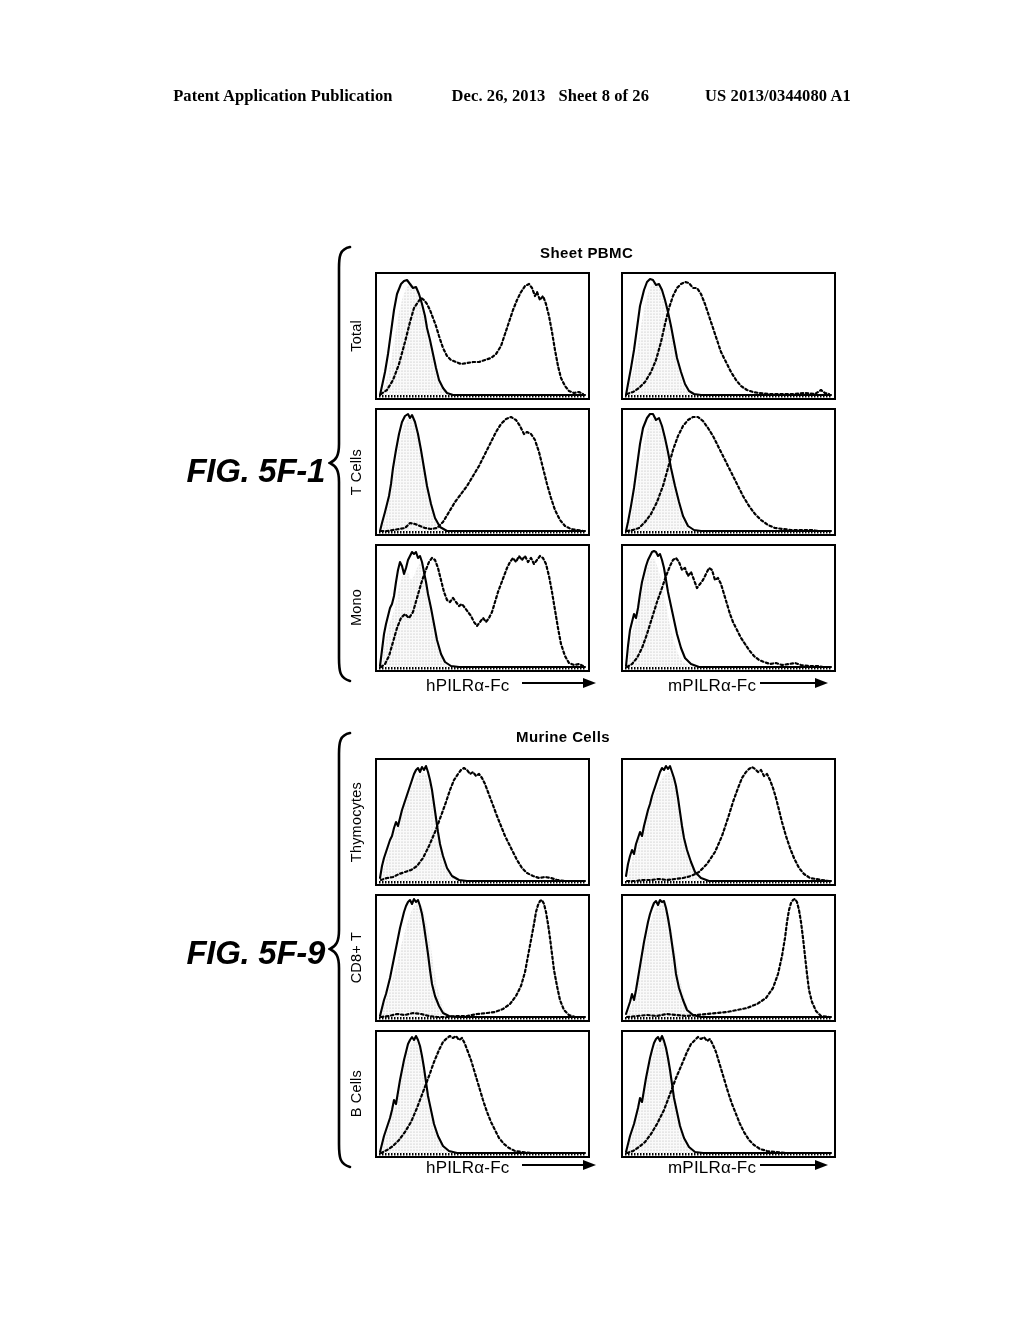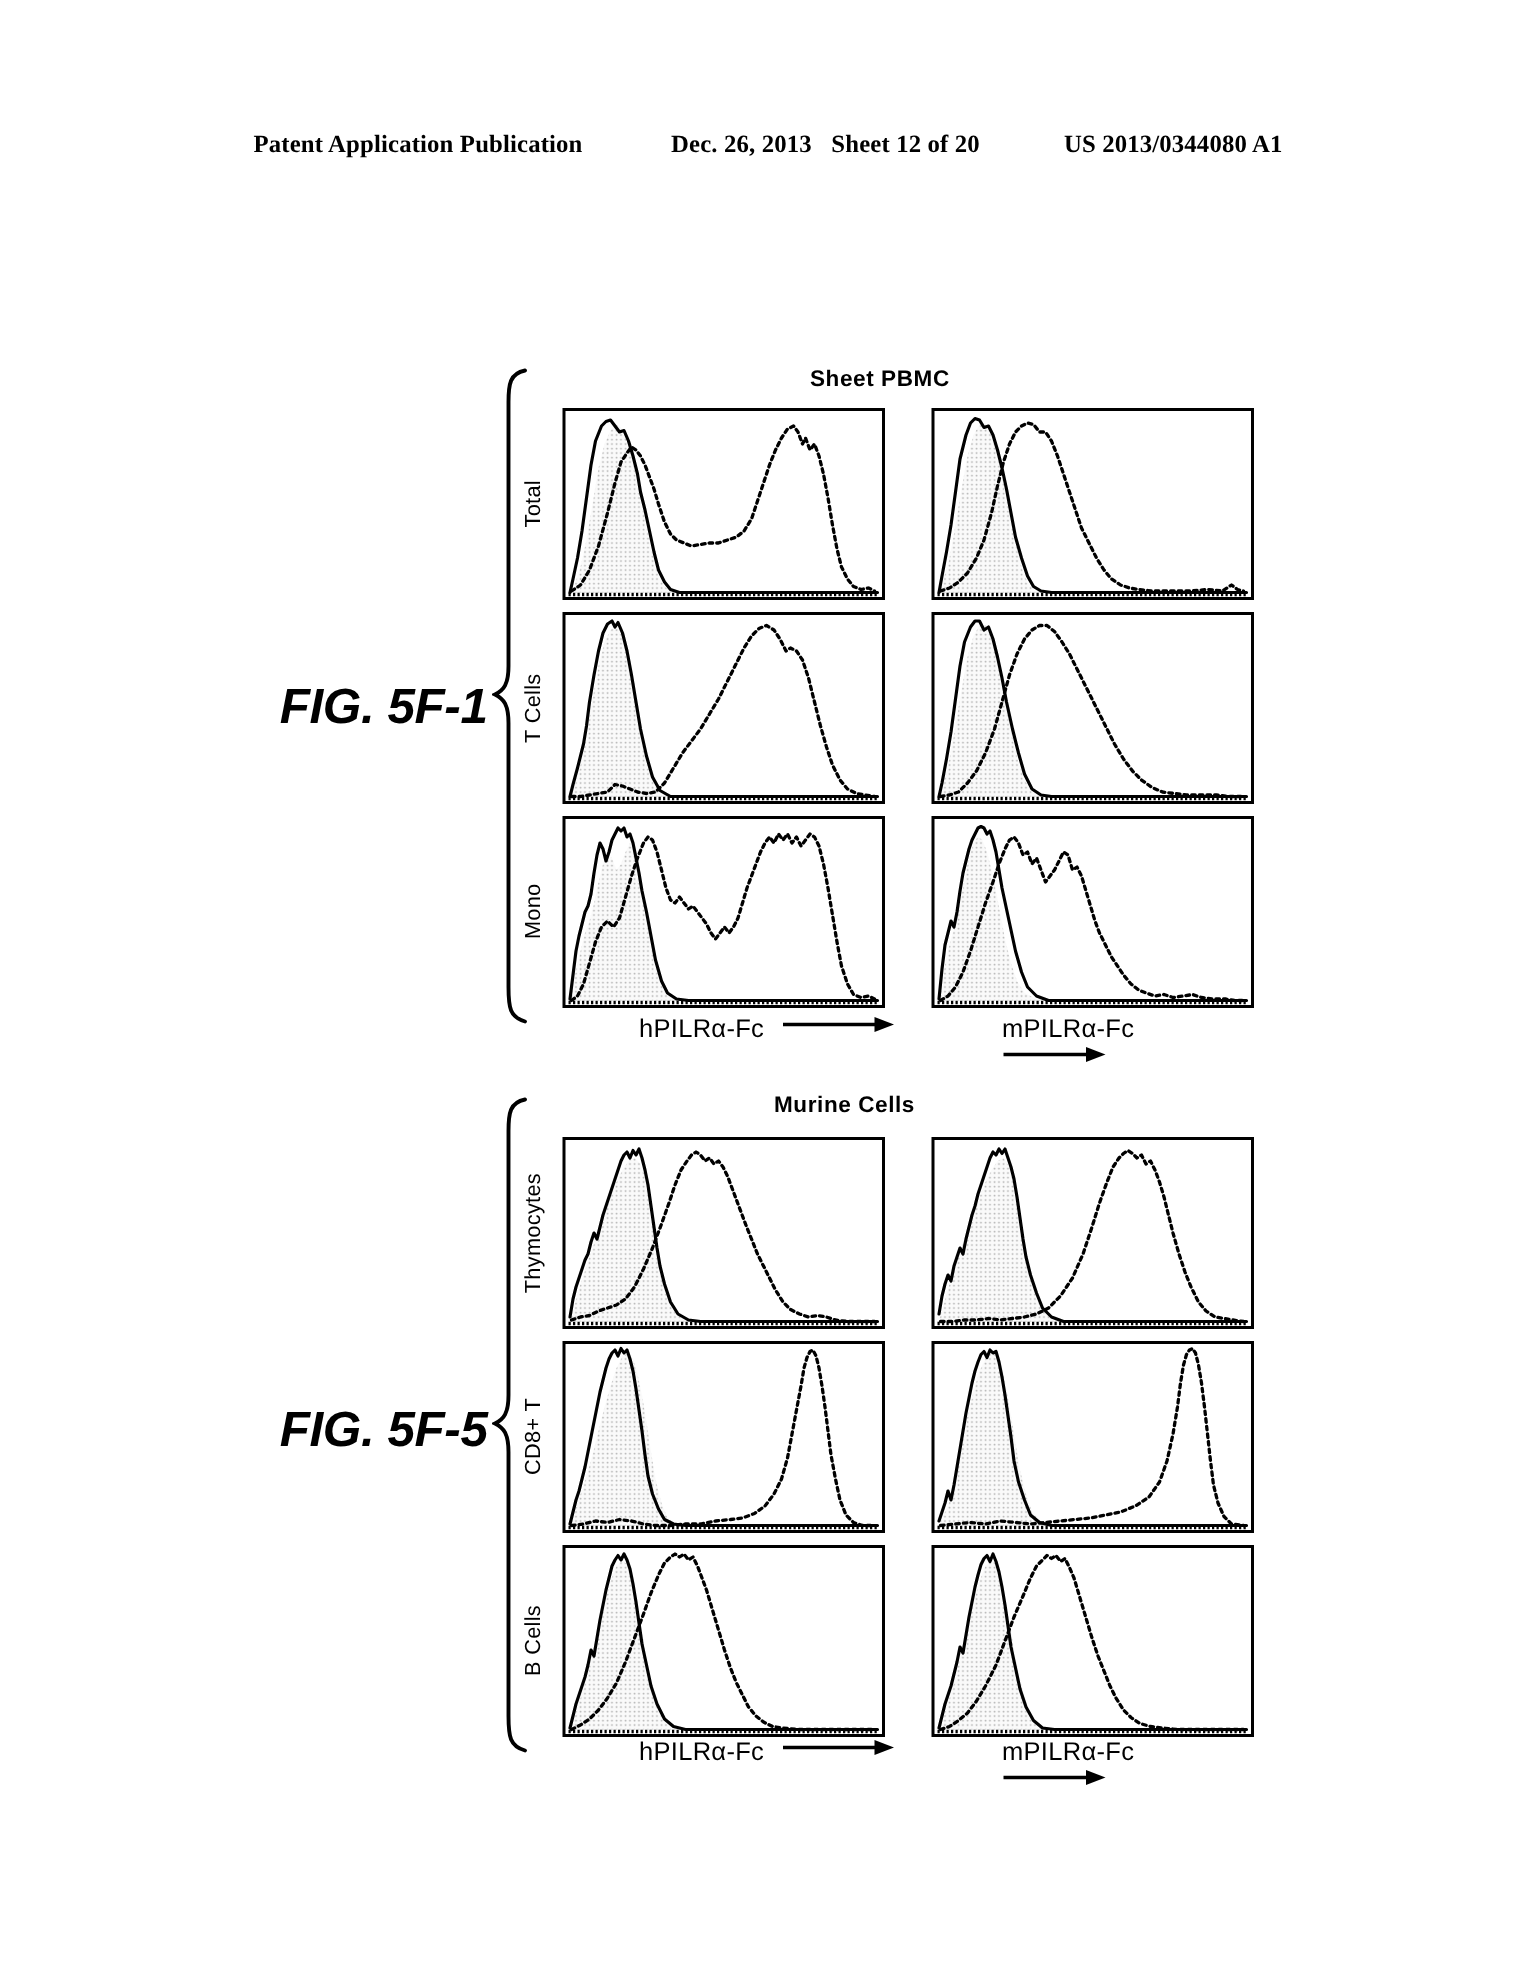--- a/index.html
+++ b/index.html
@@ -134,32 +134,32 @@
 
   .axis-label {
     position: absolute;
     display: flex;
     font-family: "Liberation Sans", sans-serif;
     font-size: 17px;
     letter-spacing: 0.2px;
     white-space: nowrap;
   }
   .axis-label.axis-left { left: 78px; top: 0; }
-  .axis-label.axis-right { left: 320px; top: 0; flex-direction: column; }
+  .axis-label.axis-right { left: 320px; top: 0; }
   .axis-label .axis-text { margin-right: 3px; }
   .axis-label.axis-left .axis-text { margin-right: 12px; }
   .arrow-svg { display: block; }
 </style>
 </head>
 <body>
 
 <div class="patent-header">
   <span class="hdr-pub">Patent Application Publication</span>
   <span class="hdr-date">Dec. 26, 2013</span>
-  <span class="hdr-sheet">Sheet 12 of 20</span>
+  <span class="hdr-sheet">Sheet 8 of 26</span>
   <span class="hdr-num">US 2013/0344080 A1</span>
 </div>
 
 <div class="figure-block" id="figure-5f1">
 
   <div class="fig-label">FIG. 5F-1</div>
 
   <div class="brace">
     <svg width="26" height="440" viewBox="0 0 26 440" aria-hidden="true">
       <path d="M22 3 C12 5 11 12 11 24 L11 200 C11 212 8 216 2 219 C8 222 11 226 11 238 L11 414 C11 428 12 434 22 437" fill="none" stroke="#000" stroke-width="2.6" stroke-linecap="round"></path>
@@ -257,21 +257,21 @@
       <svg class="arrow-svg" width="70" height="14" viewBox="0 0 70 14" aria-hidden="true">
         <line x1="1" y1="7" x2="58" y2="7" stroke="#000" stroke-width="2.2"></line>
         <path d="M56 2 L69 7 L56 12 Z" fill="#000"></path>
       </svg>
     </div>
   </div>
 </div>
 
 <div class="figure-block" id="figure-5f2">
 
-  <div class="fig-label">FIG. 5F-5</div>
+  <div class="fig-label">FIG. 5F-9</div>
 
   <div class="brace">
     <svg width="26" height="440" viewBox="0 0 26 440" aria-hidden="true">
       <path d="M22 3 C12 5 11 12 11 24 L11 200 C11 212 8 216 2 219 C8 222 11 226 11 238 L11 414 C11 428 12 434 22 437" fill="none" stroke="#000" stroke-width="2.6" stroke-linecap="round"></path>
     </svg>
   </div>
 
   <div class="col-title">Murine Cells</div>
 
   <div class="panel-grid">

